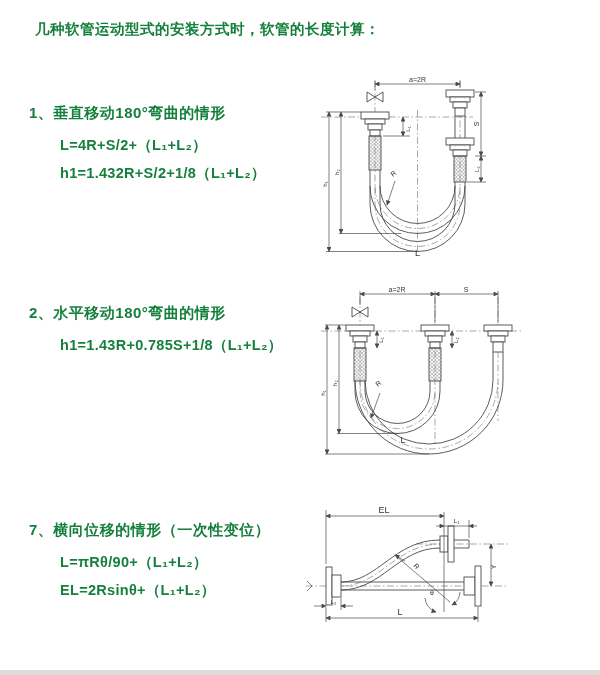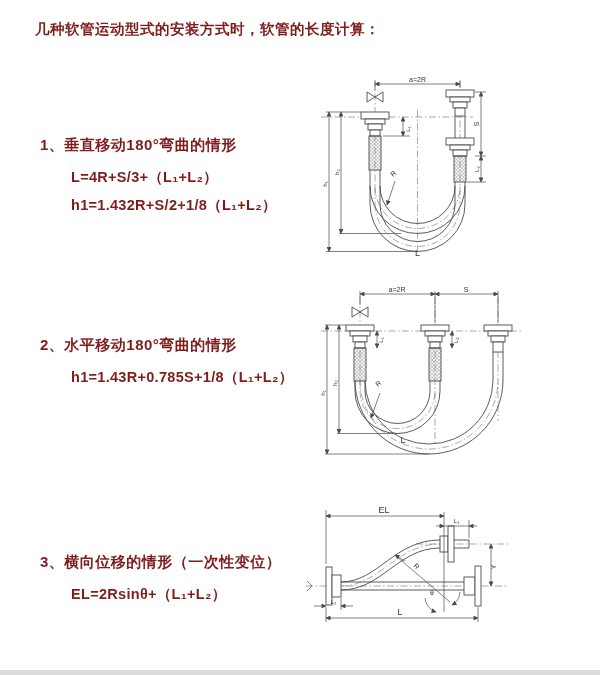--- a/index.html
+++ b/index.html
@@ -1,19 +1,19 @@
 <!DOCTYPE html>
 <html><head>
 <meta charset="utf-8">
 <style>
   html,body{margin:0;padding:0;background:#fff;}
   .page{position:relative;width:600px;height:675px;background:#ffffff;overflow:hidden;
-        font-family:"Liberation Sans","DejaVu Sans",sans-serif;color:#7f1d1d;}
+        font-family:"Liberation Sans","DejaVu Sans",sans-serif;color:#15803d;}
   .title{position:absolute;left:35px;top:20px;font-size:14.5px;font-weight:bold;letter-spacing:.5px;}
-  .section{position:absolute;left:40px;margin-top:32px;}
+  .section{position:absolute;left:29px;}
   .sec-heading{font-size:15px;font-weight:bold;letter-spacing:.5px;}
   .formulas{margin:9px 0 0 31px;}
   .formula{font-size:14.5px;font-weight:bold;line-height:27.5px;letter-spacing:.3px;white-space:nowrap;}
   .diagram{position:absolute;}
   .bottom-edge{position:absolute;left:0;bottom:0;width:600px;height:5px;background:#dcdcdc;}
   svg .ln{fill:none;stroke:#4a4a4a;stroke-width:.9;}
   svg .dim{fill:none;stroke:#4a4a4a;stroke-width:.7;}
   svg .cl{fill:none;stroke:#6e6e6e;stroke-width:.6;stroke-dasharray:7 2.5 1.5 2.5;}
   svg .fl{fill:#fff;stroke:#4a4a4a;stroke-width:.9;}
   svg text{font-family:"Liberation Sans","DejaVu Sans",sans-serif;fill:#333;}
@@ -24,35 +24,36 @@
 </head>
 <body>
 
 <div class="page">
 
   <div class="title">几种软管运动型式的安装方式时，软管的长度计算：</div>
 
   <div class="section" style="top:104px;">
     <div class="sec-heading">1、垂直移动180°弯曲的情形</div>
     <div class="formulas">
-      <div class="formula">L=4R+S/3+（L₁+L₂）</div>
+      <div class="formula">L=4R+S/2+（L₁+L₂）</div>
       <div class="formula">h1=1.432R+S/2+1/8（L₁+L₂）</div>
     </div>
   </div>
 
   <div class="section" style="top:304px;">
     <div class="sec-heading">2、水平移动180°弯曲的情形</div>
     <div class="formulas">
       <div class="formula">h1=1.43R+0.785S+1/8（L₁+L₂）</div>
     </div>
   </div>
 
   <div class="section" style="top:521px;">
-    <div class="sec-heading">3、横向位移的情形（一次性变位）</div>
+    <div class="sec-heading">7、横向位移的情形（一次性变位）</div>
     <div class="formulas">
+      <div class="formula">L=πRθ/90+（L₁+L₂）</div>
       <div class="formula">EL=2Rsinθ+（L₁+L₂）</div>
     </div>
   </div>
 
   <svg class="diagram" style="left:313px;top:72px;" width="237" height="185" viewBox="0 0 237 185">
     <defs>
       <marker id="ar1" viewBox="0 0 10 10" refX="9" refY="5" markerWidth="9" markerHeight="7" orient="auto-start-reverse">
         <path d="M0,0 L10,5 L0,10 z" fill="#4a4a4a"></path>
       </marker>
       <pattern id="hp1" width="3.5" height="3.5" patternUnits="userSpaceOnUse">

